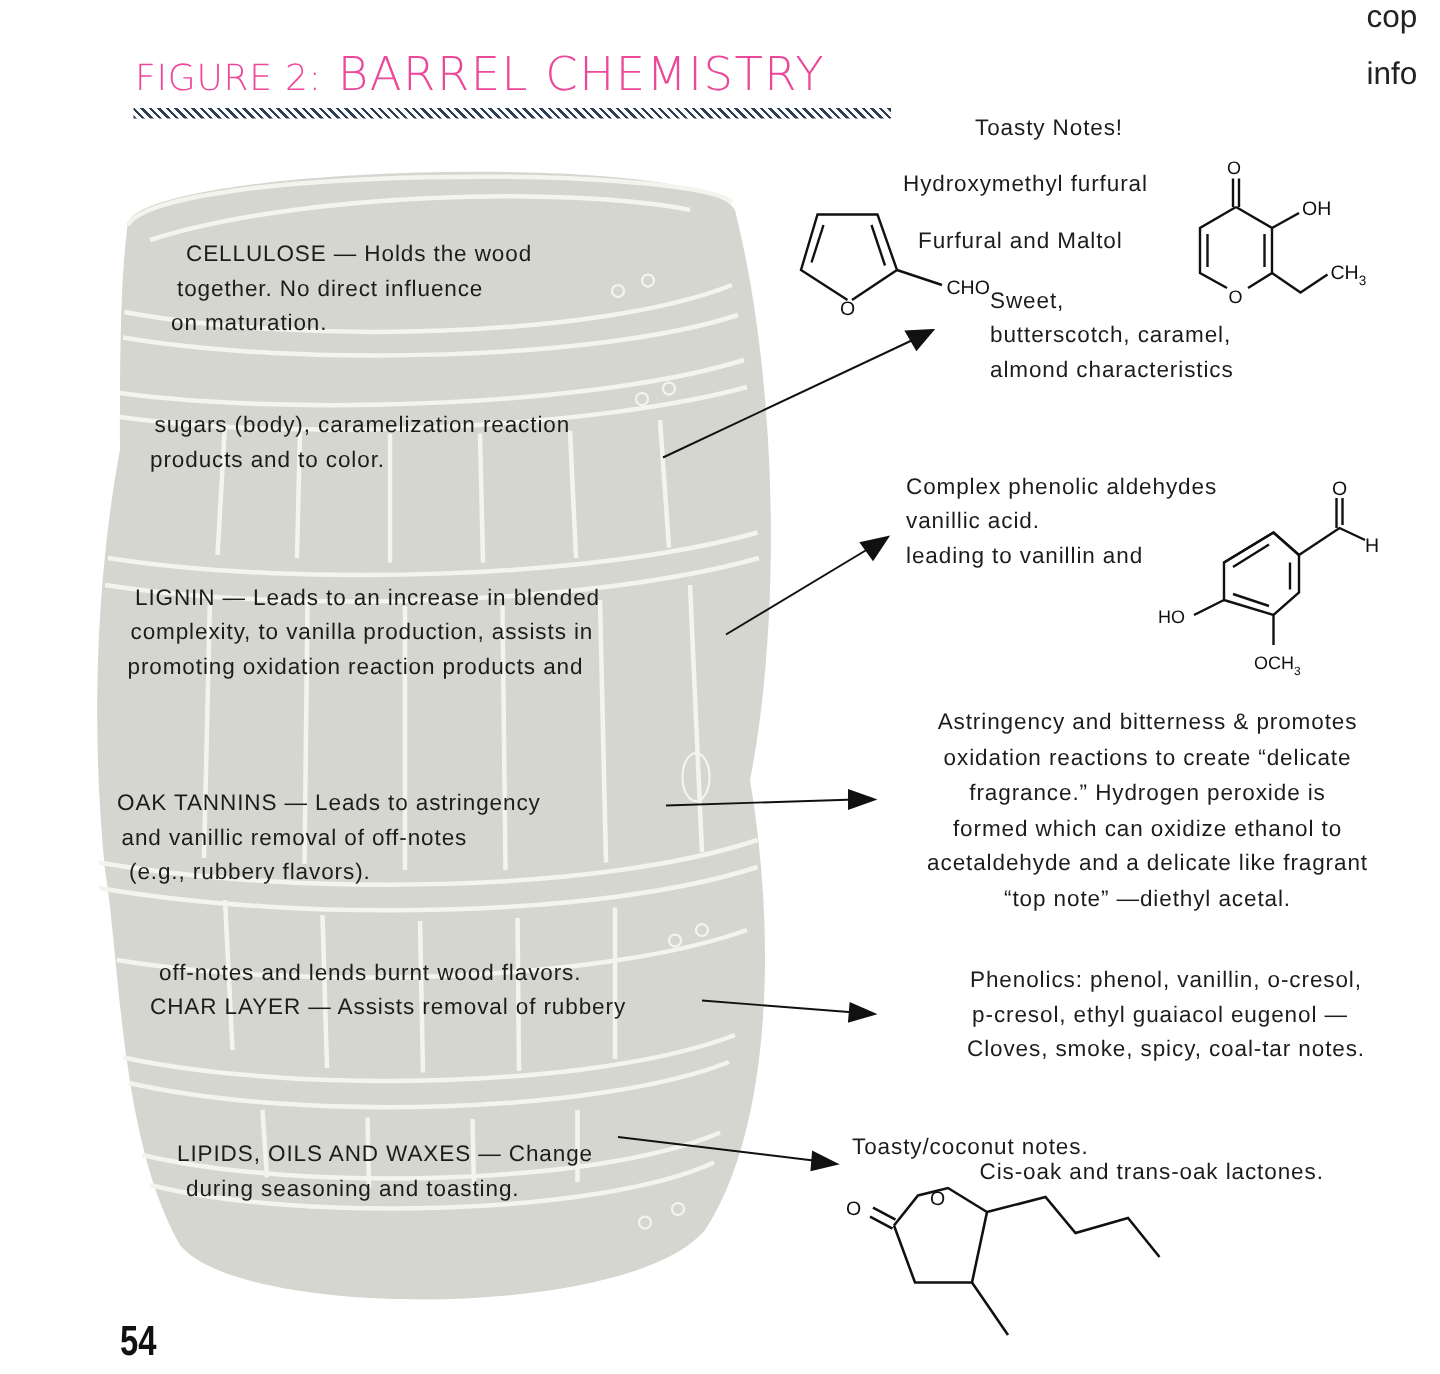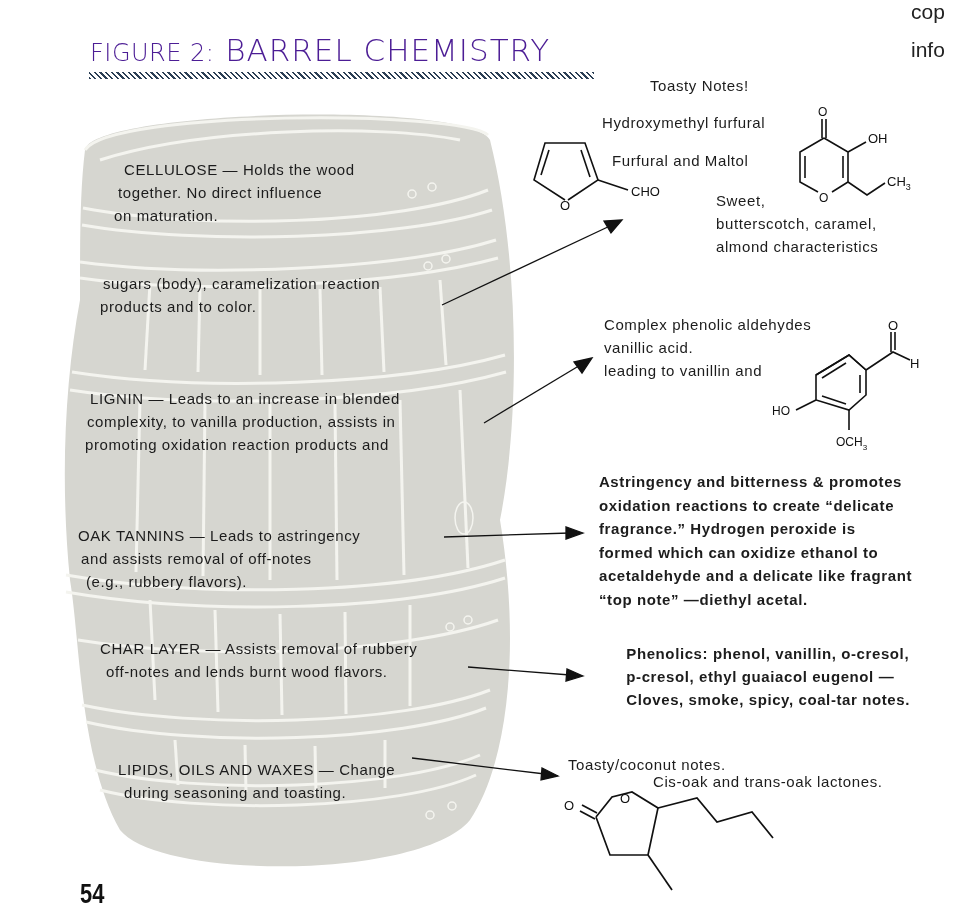--- a/index.html
+++ b/index.html
@@ -1,27 +1,27 @@
 <!DOCTYPE html>
 <html><head>
 <meta charset="utf-8">
 <style>
   html, body { margin: 0; padding: 0; background: #ffffff; }
   body { width: 960px; height: 916px; position: relative; overflow: hidden;
          font-family: "Liberation Sans", "DejaVu Sans", sans-serif; color: #1a1a1a; }
   .abs { position: absolute; }
-  .title { left: 90px; top: 32px; font-size: 31px; letter-spacing: 1px; color: #4c1d95;
+  .title { left: 90px; top: 32px; font-size: 31px; letter-spacing: 1px; color: #ec4899;
            font-family: "DejaVu Sans", sans-serif; font-weight: 300; white-space: nowrap; }
   .title .small { font-size: 24px; letter-spacing: 0.5px; }
   .hatch { left: 89px; top: 72px; width: 505px; height: 7px;
            background: repeating-linear-gradient(45deg, #2b3f55 0 1.6px, transparent 1.6px 4px); }
   .corner { font-size: 21px; color: #222; left: 911px; line-height: 36px; white-space: nowrap; }
   .t { font-size: 15px; line-height: 23px; letter-spacing: 0.6px; white-space: nowrap; color: #1c1c1c; }
   .t span { display: block; }
-  .right { text-align: left; font-weight: bold; }
+  .right { text-align: center; }
   .pageno { left: 80px; top: 878px; font-size: 28px; font-weight: bold;
             font-family: "Liberation Sans", sans-serif; transform: scaleX(0.78); transform-origin: left; color:#111; }
   svg text { font-family: "Liberation Sans", sans-serif; }
 </style>
 </head>
 <body>
 
 <svg class="abs" style="left:0;top:0" width="960" height="916" viewBox="0 0 960 916">
   <g fill="#d6d6d0" stroke="none">
     <path d="M85,150 C90,110 470,100 490,140 C520,260 520,420 500,520 C520,640 510,760 470,820 C420,880 160,880 120,830 C80,760 80,640 70,580 C60,480 65,380 80,300 C80,240 80,190 85,150 Z"></path>
@@ -159,36 +159,36 @@
   <span style="margin-left:3px">sugars (body), caramelization reaction</span>
   <span>products and to color.</span>
 </div>
 <div class="abs t" style="left:78px;top:387px">
   <span style="margin-left:12px">LIGNIN — Leads to an increase in blended</span>
   <span style="margin-left:9px">complexity, to vanilla production, assists in</span>
   <span style="margin-left:7px">promoting oxidation reaction products and</span>
 </div>
 <div class="abs t" style="left:78px;top:524px">
   <span>OAK TANNINS — Leads to astringency</span>
-  <span style="margin-left:3px">and assists removal of off-notes</span>
+  <span style="margin-left:3px">and vanillic removal of off-notes</span>
   <span style="margin-left:8px">(e.g., rubbery flavors).</span>
 </div>
 <div class="abs t" style="left:100px;top:637px">
+  <span style="margin-left:6px">off-notes and lends burnt wood flavors.</span>
   <span>CHAR LAYER — Assists removal of rubbery</span>
-  <span style="margin-left:6px">off-notes and lends burnt wood flavors.</span>
 </div>
 <div class="abs t" style="left:118px;top:758px">
   <span>LIPIDS, OILS AND WAXES — Change</span>
   <span style="margin-left:6px">during seasoning and toasting.</span>
 </div>
 
 <div class="abs t" style="left:650px;top:74px">Toasty Notes!</div>
 <div class="abs t" style="left:602px;top:111px">Hydroxymethyl furfural</div>
 <div class="abs t" style="left:612px;top:149px">Furfural and Maltol</div>
-<div class="abs t" style="left:716px;top:189px">
+<div class="abs t" style="left:660px;top:189px">
   <span>Sweet,</span>
   <span>butterscotch, caramel,</span>
   <span>almond characteristics</span>
 </div>
 
 <div class="abs t" style="left:604px;top:313px">
   <span>Complex phenolic aldehydes</span>
   <span>vanillic acid.</span>
   <span>leading to vanillin and</span>
 </div>

